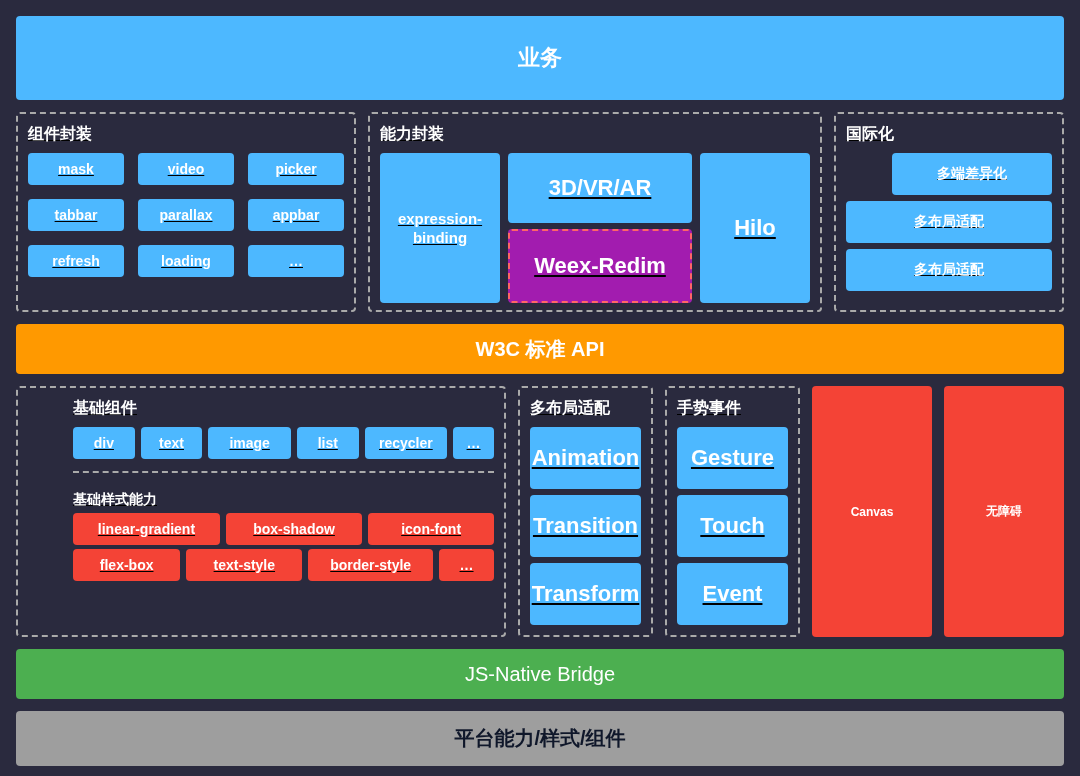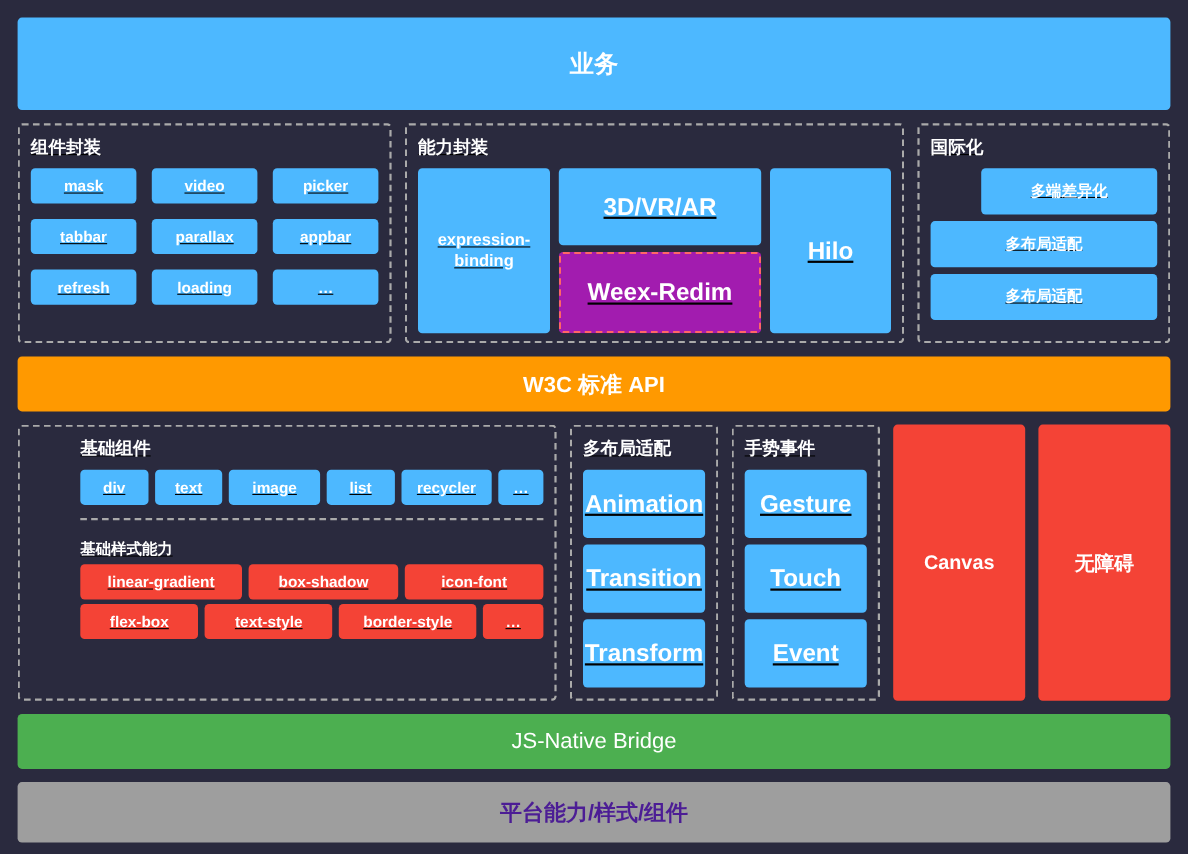--- a/index.html
+++ b/index.html
@@ -44,32 +44,32 @@
       color: white;
       font-size: 20px;
       font-weight: normal;
     }
     .gray-block {
       background: #9e9e9e;
       border-radius: 4px;
       display: flex;
       align-items: center;
       justify-content: center;
-      color: #4c1d95;
+      color: #0f172a;
       font-size: 20px;
       font-weight: bold;
     }
     .red-block {
       background: #f44336;
       border-radius: 4px;
       display: flex;
       align-items: center;
       justify-content: center;
       color: white;
-      font-size: 18px;
+      font-size: 12px;
       font-weight: bold;
       text-align: center;
     }
     .dashed-container {
       border: 2px dashed #aaa;
       border-radius: 4px;
       padding: 10px;
       background: transparent;
       text-decoration: underline;
     }

